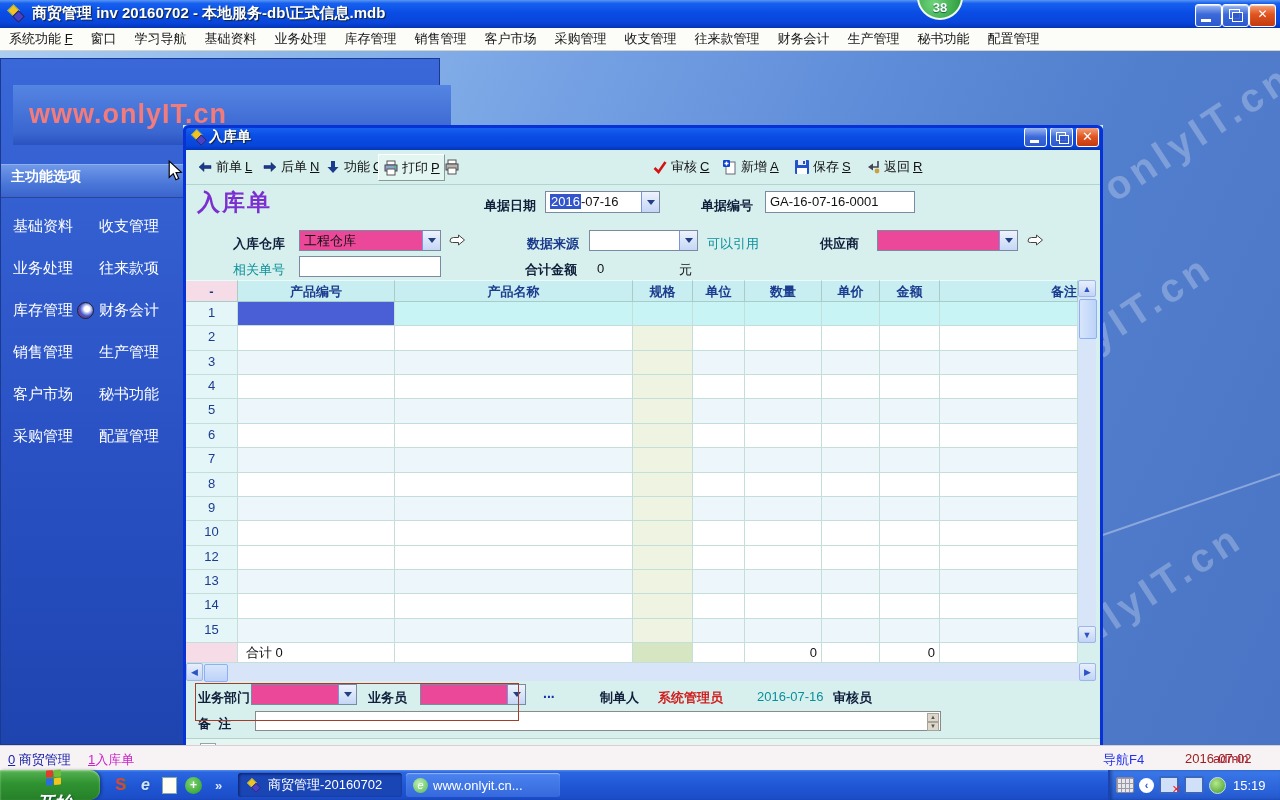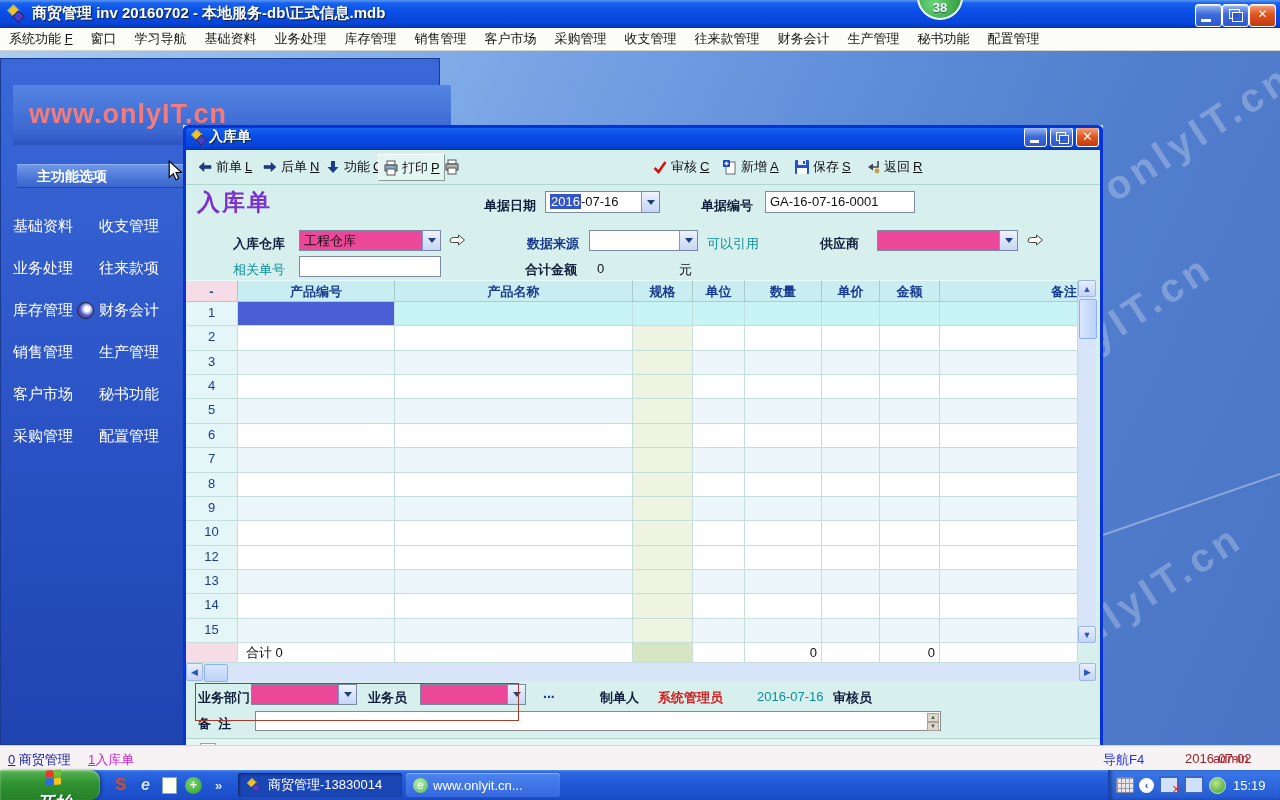--- a/index.html
+++ b/index.html
@@ -42,22 +42,22 @@
 
   
   #navwin{left:0;top:8px;width:440px;height:687px;z-index:2;background:linear-gradient(180deg,#3a68d8 0%,#2a52c4 55%,#1e44b0 100%);
     border:1px solid #1a3a90;box-sizing:border-box;}
   #nav-titlebar{position:absolute;left:0;top:0;width:100%;height:26px;
     background:linear-gradient(180deg,#aebde8 0%,#8aa2e2 30%,#6c8cd8 70%,#7e97da 100%);}
   #nav-titlebar .ntext{position:absolute;left:36px;top:4px;color:#e9e9f2;font-weight:bold;font-size:15px;letter-spacing:2px;white-space:nowrap;}
   #nav-sysicon{position:absolute;left:9px;top:6px;width:20px;height:14px;background:#fff;border:1px solid #cdd;border-radius:2px;}
   #nav-banner{position:absolute;left:12px;top:26px;width:100%;height:60px;background:linear-gradient(180deg,#5585e2 0%,#3a66d0 80%,#2a52c0 100%);}
   #nav-banner .btext{position:absolute;left:16px;top:14px;color:#f27b7b;font-size:27px;font-weight:bold;letter-spacing:1px;}
-  #nav-section{position:absolute;left:16px;top:105px;width:183px;height:24px;
-    background:linear-gradient(180deg,#7099e8 0%,#4a76d8 60%,#3a64cc 100%);color:#fff;font-weight:bold;font-size:14px;line-height:23px;padding-left:20px;box-sizing:border-box;border-top:1px solid #8fb0ee;border-bottom:1px solid #27459c;}
+  #nav-section{position:absolute;left:0;top:105px;width:183px;height:34px;
+    background:linear-gradient(180deg,#7099e8 0%,#4a76d8 60%,#3a64cc 100%);color:#fff;font-weight:bold;font-size:14px;line-height:23px;padding-left:10px;box-sizing:border-box;border-top:1px solid #8fb0ee;border-bottom:1px solid #27459c;}
   #nav-items{position:absolute;left:12px;top:157px;width:168px;display:grid;grid-template-columns:86px 82px;grid-auto-rows:42px;}
   #nav-items .nvi{color:#fff;font-size:15px;line-height:20px;white-space:nowrap;}
   #nav-spin{position:absolute;left:76px;top:243px;width:15px;height:15px;border-radius:50%;background:radial-gradient(circle at 60% 40%,#fff 20%,#4455cc 55%,#aa2233 100%);border:1px solid #223;}
 
   
   #dialog{left:183px;top:75px;width:920px;height:666px;z-index:4;background:#d7f0ee;}
   #dialog .frame{position:absolute;inset:0;border:3px solid #0733d6;border-radius:6px 6px 0 0;pointer-events:none;z-index:30;}
   #dlg-titlebar{position:absolute;left:0;top:0;width:920px;height:25px;border-radius:5px 5px 0 0;
     background:linear-gradient(180deg,#5a96f2 0%,#1660ef 12%,#0a4de5 45%,#0845da 82%,#0334b6 100%);}
   #dlg-titlebar .dtext{position:absolute;left:26px;top:3px;color:#fff;font-weight:bold;font-size:14px;text-shadow:1px 1px 1px #123;}
@@ -620,21 +620,21 @@
       <span class="ql ie">e</span>
       <span class="ql doc"></span>
       <span class="ql gplus">+</span>
       <span class="ql more">»</span>
     </div>
     <div class="taskbtn pressed" style="left:238px;width:164px;">
       <span class="appicon" style="transform:scale(.8);flex:none;">
           <i class="d1"></i>
           <i class="d2"></i>
         </span>
-      <span>商贸管理-13830014</span>
+      <span>商贸管理-20160702</span>
     </div>
     <div class="taskbtn normal" style="left:406px;width:154px;">
       <span class="iegreen">e</span>
       <span>www.onlyit.cn...</span>
     </div>
     <div id="tray">
       <span class="tico kbd"></span>
       <span class="tico chev">‹</span>
       <span class="tico pc">
           <span class="rx">✕</span>

